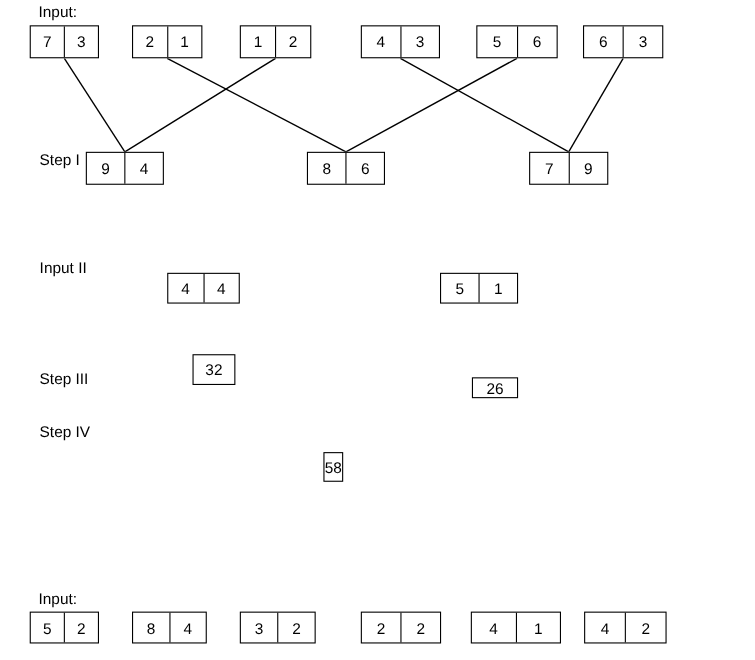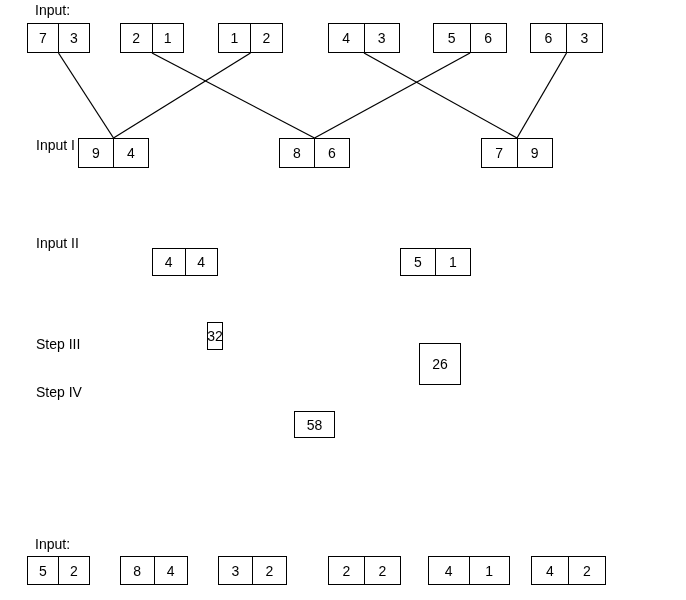--- a/index.html
+++ b/index.html
@@ -59,21 +59,21 @@
 <div class="stage" style="width: 686px; height: 600px; background: rgb(255, 255, 255);">
   <svg class="lines" xmlns="http://www.w3.org/2000/svg" width="686" height="600" viewBox="0 0 686 600">
       <line x1="58.5" y1="53" x2="113.5" y2="138" stroke="#000000" stroke-width="1.25"></line>
       <line x1="250.5" y1="53" x2="113.5" y2="138" stroke="#000000" stroke-width="1.25"></line>
       <line x1="152" y1="53" x2="314.5" y2="138" stroke="#000000" stroke-width="1.25"></line>
       <line x1="470" y1="53" x2="314.5" y2="138" stroke="#000000" stroke-width="1.25"></line>
       <line x1="364" y1="53" x2="517" y2="138" stroke="#000000" stroke-width="1.25"></line>
       <line x1="566.5" y1="53" x2="517" y2="138" stroke="#000000" stroke-width="1.25"></line>
     </svg>
 <div class="label" style="left: 35px; top: 2px;">Input:</div>
-    <div class="label" style="left: 36px; top: 137px;">Input I</div>
+    <div class="label" style="left: 36px; top: 137px;">Step I</div>
     <div class="label" style="left: 36px; top: 235px;">Input II</div>
     <div class="label" style="left: 36px; top: 336px;">Step III</div>
     <div class="label" style="left: 36px; top: 384px;">Step IV</div>
     <div class="label" style="left: 35px; top: 536px;">Input:</div>
     <div class="pairbox" style="left: 27px; top: 23px; width: 63px; height: 30px;">
       <div class="cell">7</div>
       <div class="cell">3</div>
     </div>
     <div class="pairbox" style="left: 120px; top: 23px; width: 64px; height: 30px;">
       <div class="cell">2</div>
@@ -132,16 +132,16 @@
       <div class="cell">2</div>
     </div>
     <div class="pairbox" style="left: 428px; top: 556px; width: 82px; height: 29px;">
       <div class="cell">4</div>
       <div class="cell">1</div>
     </div>
     <div class="pairbox" style="left: 531px; top: 556px; width: 75px; height: 29px;">
       <div class="cell">4</div>
       <div class="cell">2</div>
     </div>
-    <div class="singlebox" style="left: 175px; top: 322px; width: 16px; height: 28px; margin-left: 32px;">32</div>
-    <div class="singlebox" style="left: 419px; top: 343px; width: 42px; height: 42px;">26</div>
-    <div class="singlebox" style="left: 294px; top: 411px; width: 41px; height: 27px;">58</div>
+    <div class="singlebox" style="left: 175px; top: 322px; width: 39px; height: 28px;">32</div>
+    <div class="singlebox" style="left: 429px; top: 343px; width: 42px; height: 19px;">26</div>
+    <div class="singlebox" style="left: 294px; top: 411px; width: 18px; height: 27px;">58</div>
   </div>
 
 </body></html>

